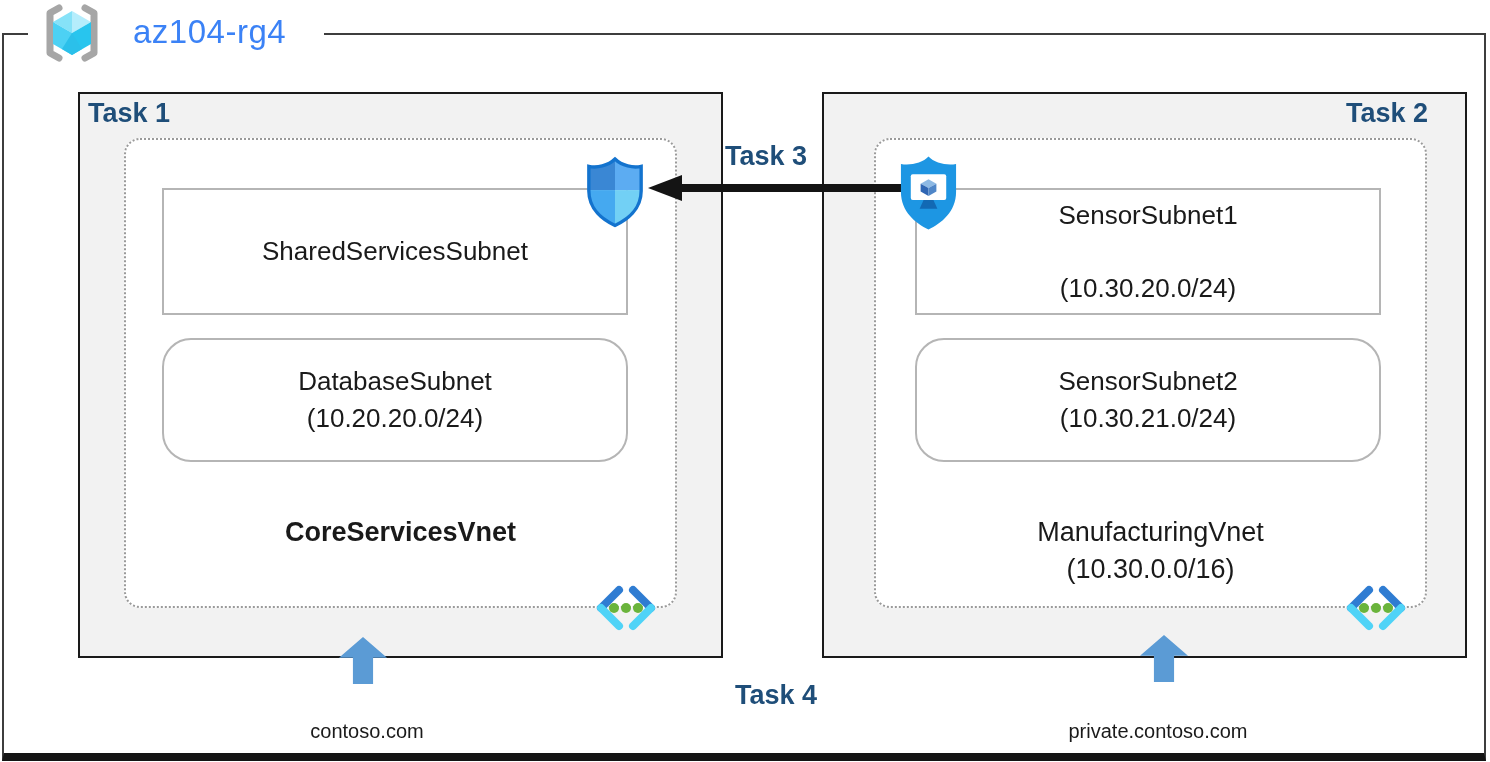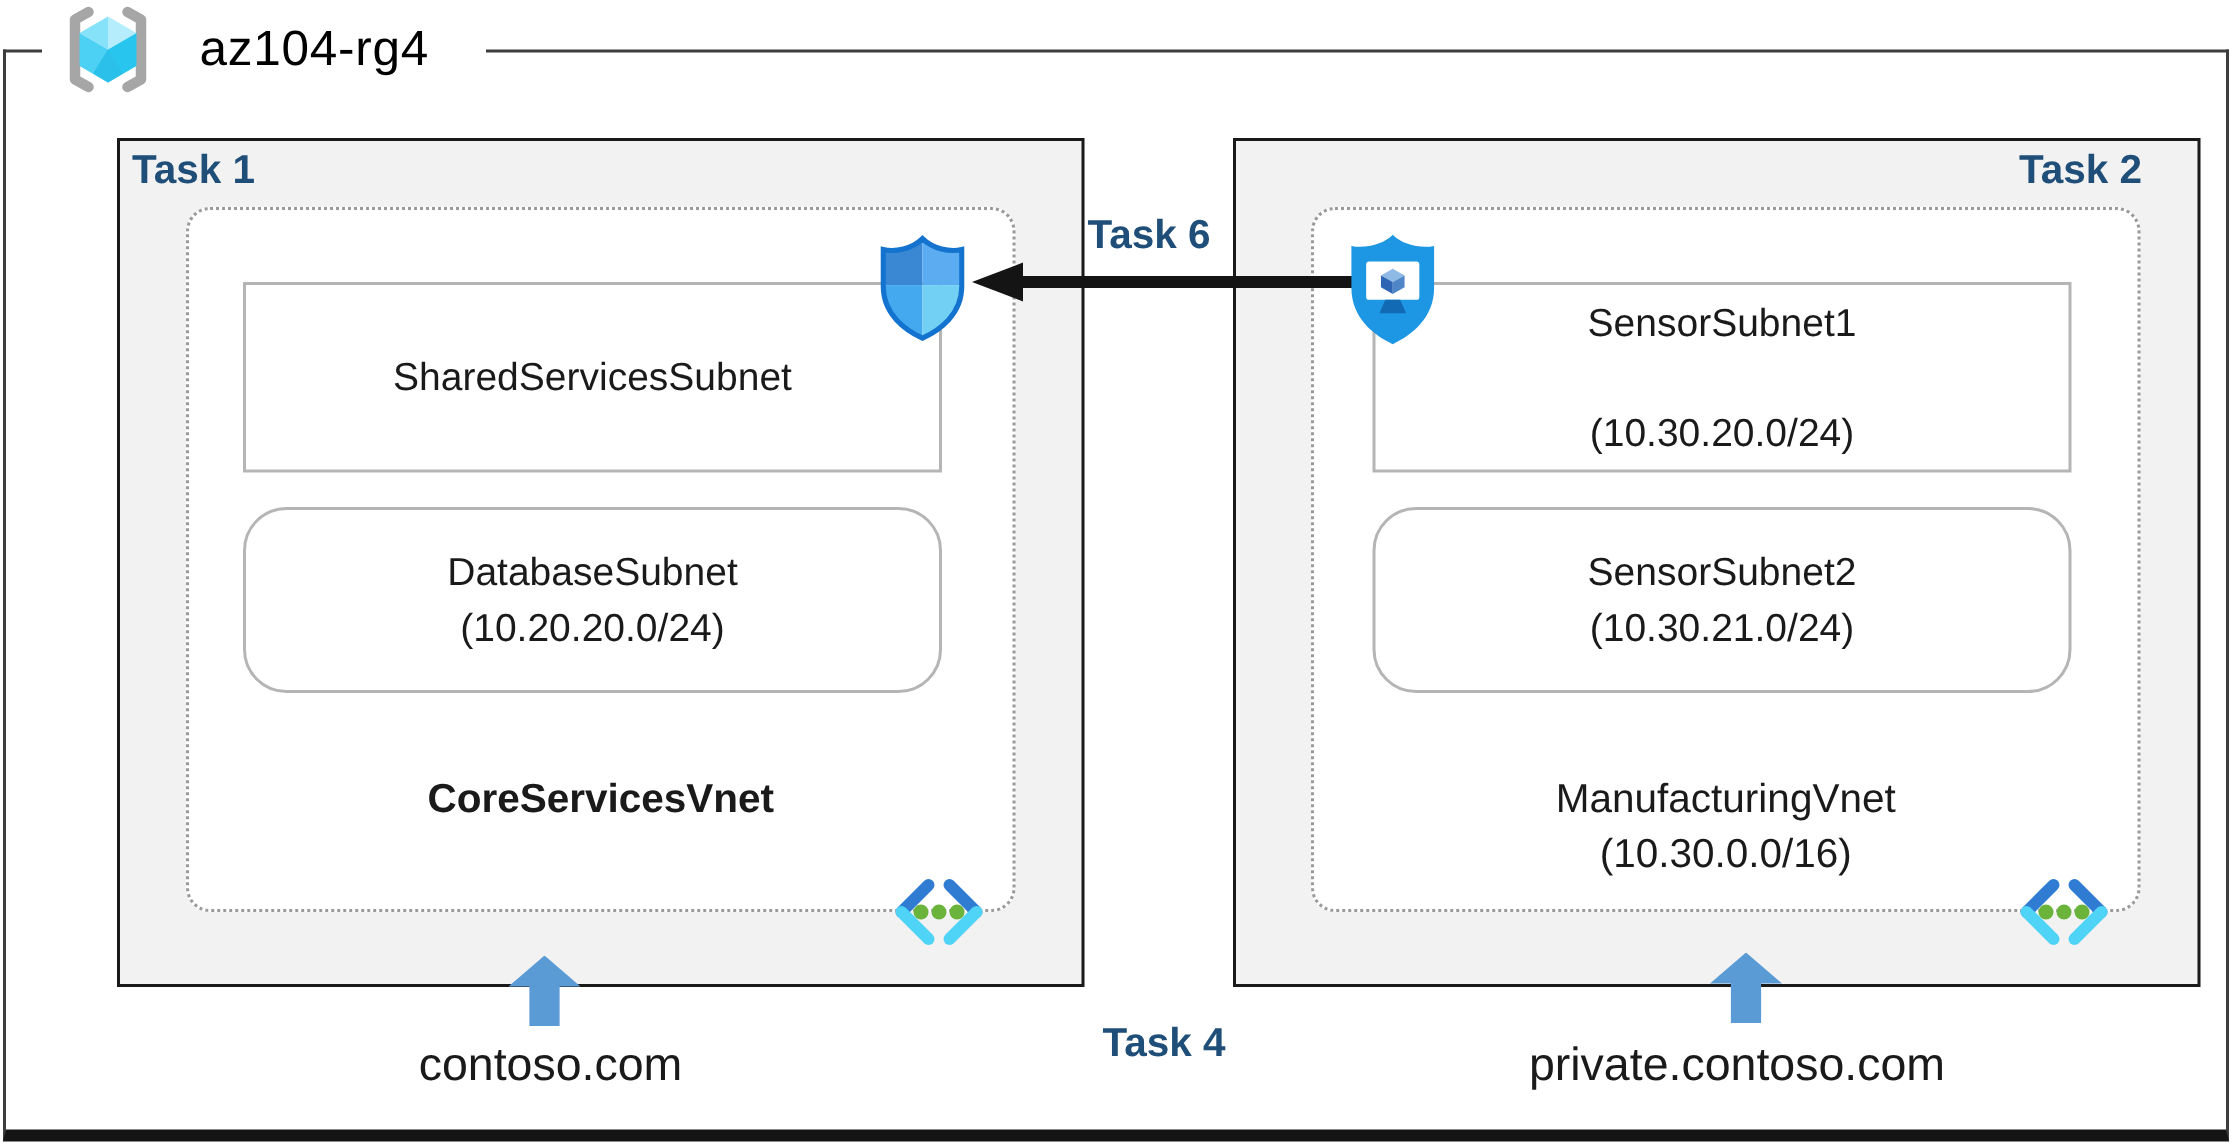--- a/index.html
+++ b/index.html
@@ -7,21 +7,21 @@
     width:1490px;height:762px;position:relative;background:#ffffff;
     font-family:"Liberation Sans", sans-serif;color:#1a1a1a;overflow:hidden;
   }
   .abs{position:absolute;}
   
   .rg-frame{
     left:2px;top:33px;width:1484px;height:728px;box-sizing:border-box;
     border:2px solid #3d3d3d;border-bottom:8px solid #141414;background:#ffffff;
   }
   .rg-label-mask{left:28px;top:26px;width:296px;height:14px;background:#ffffff;}
-  .rg-title{left:133px;top:13px;font-size:33px;color:#000000;letter-spacing:0.5px;}
+  .rg-title{left:133px;top:13px;font-size:33px;color:#3b82f6;letter-spacing:0.5px;}
   
   .task-box{
     width:645px;height:566px;top:92px;box-sizing:border-box;
     background:#f2f2f2;border:2px solid #1a1a1a;
   }
   .task-box.left{left:78px;}
   .task-box.right{left:822px;}
   .task-label{
     font-size:27px;font-weight:bold;color:#1f4e79;
   }
@@ -46,21 +46,21 @@
   .subnet.row2{top:338px;height:124px;border-radius:29px;}
   .subnet.colL{left:162px;}
   .subnet.colR{left:915px;}
   
   .vnet-name{
     top:514px;width:553px;text-align:center;font-size:27px;line-height:37px;color:#1a1a1a;
   }
   .vnet-name.left{left:124px;font-weight:bold;}
   .vnet-name.right{left:874px;text-align:center;}
   
-  .dns-label{font-size:31px;color:#1a1a1a;text-align:center;top:692px;}
+  .dns-label{font-size:20px;color:#1a1a1a;text-align:center;top:720px;}
   .dns-label.left{left:237px;width:260px;}
   .dns-label.right{left:988px;width:340px;}
   
   .up-arrow{
     width:48px;height:47px;background:#5b9bd5;z-index:6;
     clip-path:polygon(50% 0, 100% 44%, 71% 44%, 71% 100%, 29% 100%, 29% 44%, 0 44%);
   }
   .up-arrow.left{left:339px;top:637px;}
   .up-arrow.right{left:1140px;top:635px;}
   
@@ -137,21 +137,21 @@
 <svg class="abs icon-vnet right" viewBox="0 0 68 50">
   <path d="M27,7 L9,25" fill="none" stroke="#2f7cd2" stroke-width="8" stroke-linecap="round"></path>
   <path d="M9,25 L27,43" fill="none" stroke="#4fd3f7" stroke-width="8" stroke-linecap="round"></path>
   <path d="M41,7 L59,25" fill="none" stroke="#2f7cd2" stroke-width="8" stroke-linecap="round"></path>
   <path d="M59,25 L41,43" fill="none" stroke="#4fd3f7" stroke-width="8" stroke-linecap="round"></path>
   <circle cx="22" cy="25" r="5" fill="#6ab43c"></circle>
   <circle cx="34" cy="25" r="5" fill="#6ab43c"></circle>
   <circle cx="46" cy="25" r="5" fill="#6ab43c"></circle>
 </svg>
 
-<div class="abs task3-label">Task 6</div>
+<div class="abs task3-label">Task 3</div>
 
 <svg class="abs peer-arrow" viewBox="0 0 312 32">
   <line x1="308" y1="16" x2="32" y2="16" stroke="#141414" stroke-width="8"></line>
   <polygon points="2,16 36,3 36,29" fill="#141414"></polygon>
 </svg>
 
 <svg class="abs icon-nsg" viewBox="0 0 64 76">
   <defs>
     <clipPath id="nsgClip">
       <path d="M32,4 C25,11 13,13.5 5,11.5 L5,37 C5,56 20,67 32,72.5 C44,67 59,56 59,37 L59,11.5 C51,13.5 39,11 32,4 Z"></path>

